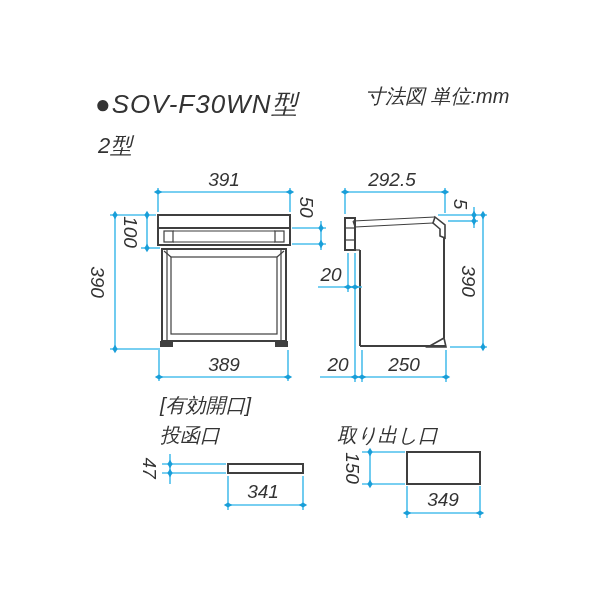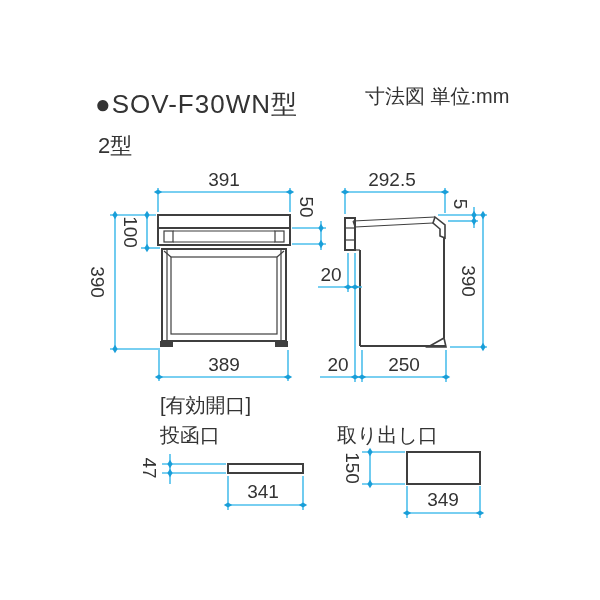--- a/index.html
+++ b/index.html
@@ -4,21 +4,21 @@
 <style>
   :root{
     --dim-line:#4dbfec;
     --dim-marker:#199ed8;
     --outline:#3f3f3f;
     --text:#333333;
     --background:#ffffff;
   }
   html,body{margin:0;padding:0;background:var(--background);}
   .stage{width:600px;height:600px;position:relative;background:var(--background);
-         font-family:"Liberation Sans", sans-serif;}
+         font-family:"Liberation Sans", sans-serif;font-style:italic;}
   svg text{font-family:"Liberation Sans", sans-serif;fill:var(--text);}
   .t-title{font-size:26px;letter-spacing:1px;}
   .t-note{font-size:20px;}
   .t-variant{font-size:22px;}
   .t-label{font-size:20px;}
   .t-dim{font-size:19px;}
   .ol{stroke:var(--outline);stroke-width:2;fill:none;}
   .ol-thin{stroke:var(--outline);stroke-width:1.2;fill:none;}
   .ol-fill{fill:var(--outline);stroke:none;}
   .ol-white{stroke:var(--outline);stroke-width:1.6;fill:#ffffff;}

